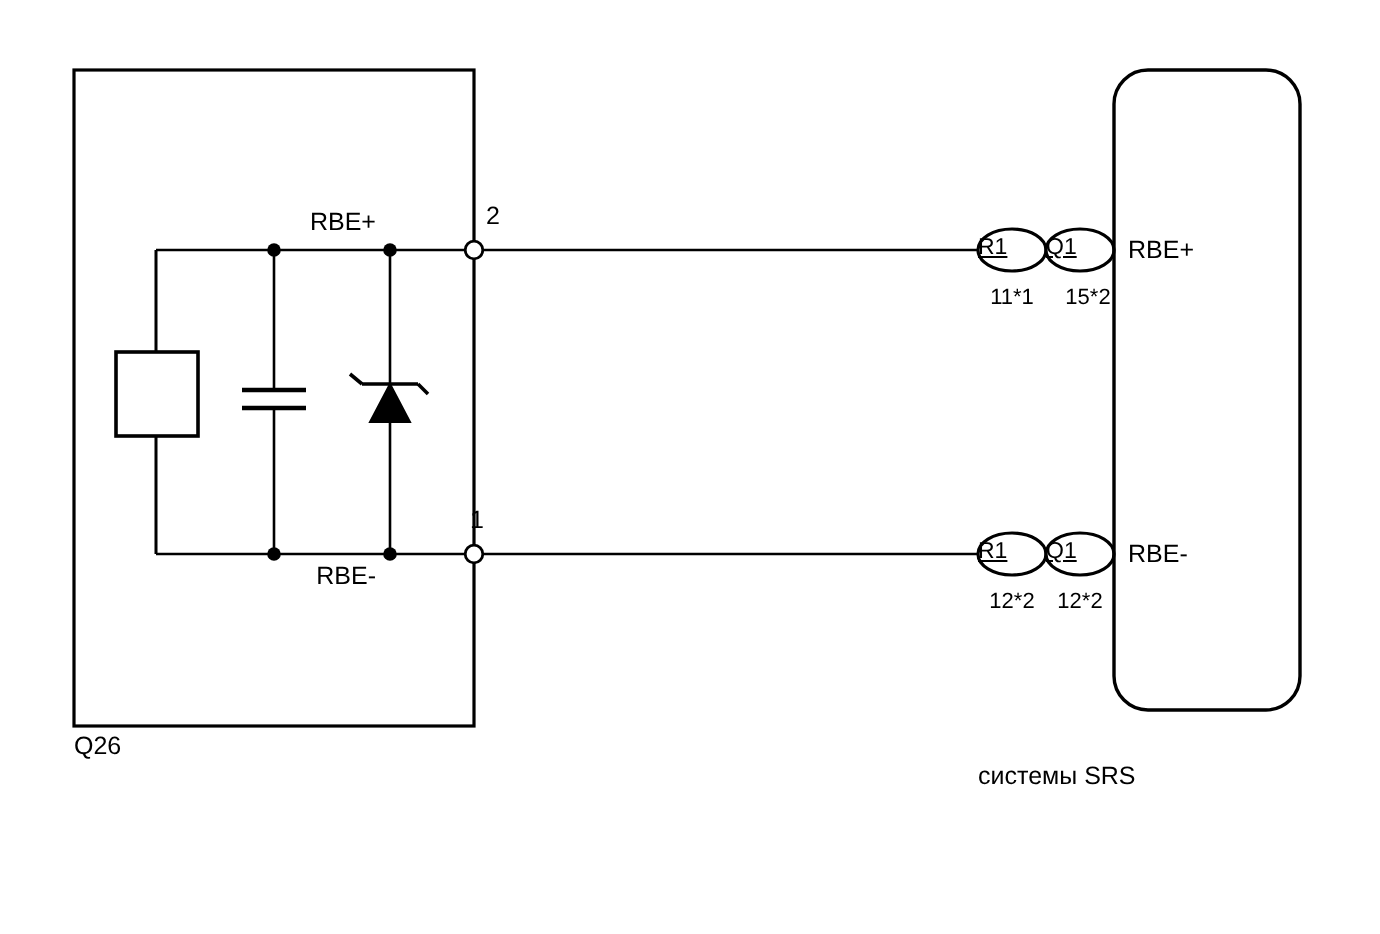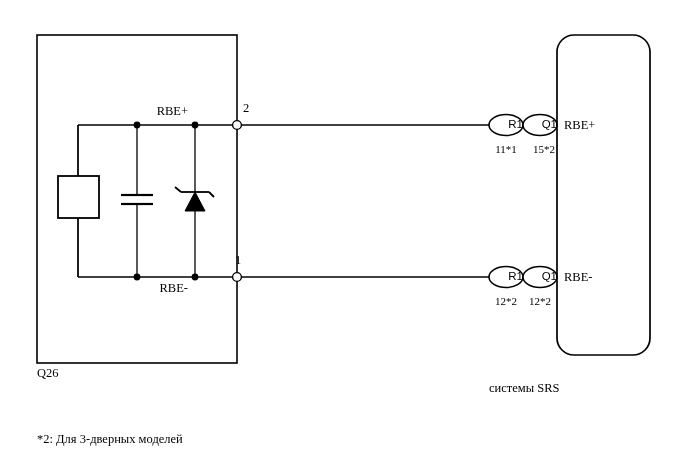--- a/index.html
+++ b/index.html
@@ -25,21 +25,21 @@
   svg#wiring-svg {
     position: absolute;
     left: 0;
     top: 0;
     width: 690px;
     height: 467px;
     display: block;
   }
   .txt {
     position: absolute;
-    font-family: Liberation Serif, serif;
+    font-family: Liberation Sans, sans-serif;
     font-size: 12.5px;
     line-height: 15px;
     color: #000000;
     white-space: nowrap;
   }
   .txt-pin {
     font-size: 12.5px;
   }
   .txt-sig {
     font-size: 12.5px;
@@ -50,24 +50,25 @@
   }
   .caption {
     font-size: 12.5px;
   }
   .footnote {
     font-size: 12.5px;
   }
   .oval-label {
     position: absolute;
     width: 34px;
-    text-align: right;
+    text-align: left;
     font-family: "Liberation Sans", sans-serif;
     font-size: 11.5px;
     color: #000;
+    text-decoration: underline;
   }
 </style>
 </head>
 <body>
 
 <div id="diagram-root">
 
   <svg id="wiring-svg" viewBox="0 0 690 467">
 
     <rect x="37" y="35" width="200" height="328" fill="none" stroke="#000000" stroke-width="1.6"></rect>
@@ -133,17 +134,16 @@
   <div class="oval-label" style="left:523px; top:118px;">Q1</div>
 
   <div class="oval-label" style="left:489px; top:270px;">R1</div>
   <div class="oval-label" style="left:523px; top:270px;">Q1</div>
 
   <div class="txt txt-sig" style="left:564px; top:118px;">RBE+</div>
   <div class="txt txt-sig" style="left:564px; top:270px;">RBE-</div>
 
   <div class="txt caption" style="left:37px; top:366px;text-align:right;">Q26</div>
 
-  <div class="txt footnote" style="left:37px; top:432px;">*2: Для 3-дверных моделей</div>
 
   <div class="txt caption" style="left:489px; top:381px;">системы SRS</div>
 
 </div>
 
 </body></html>

